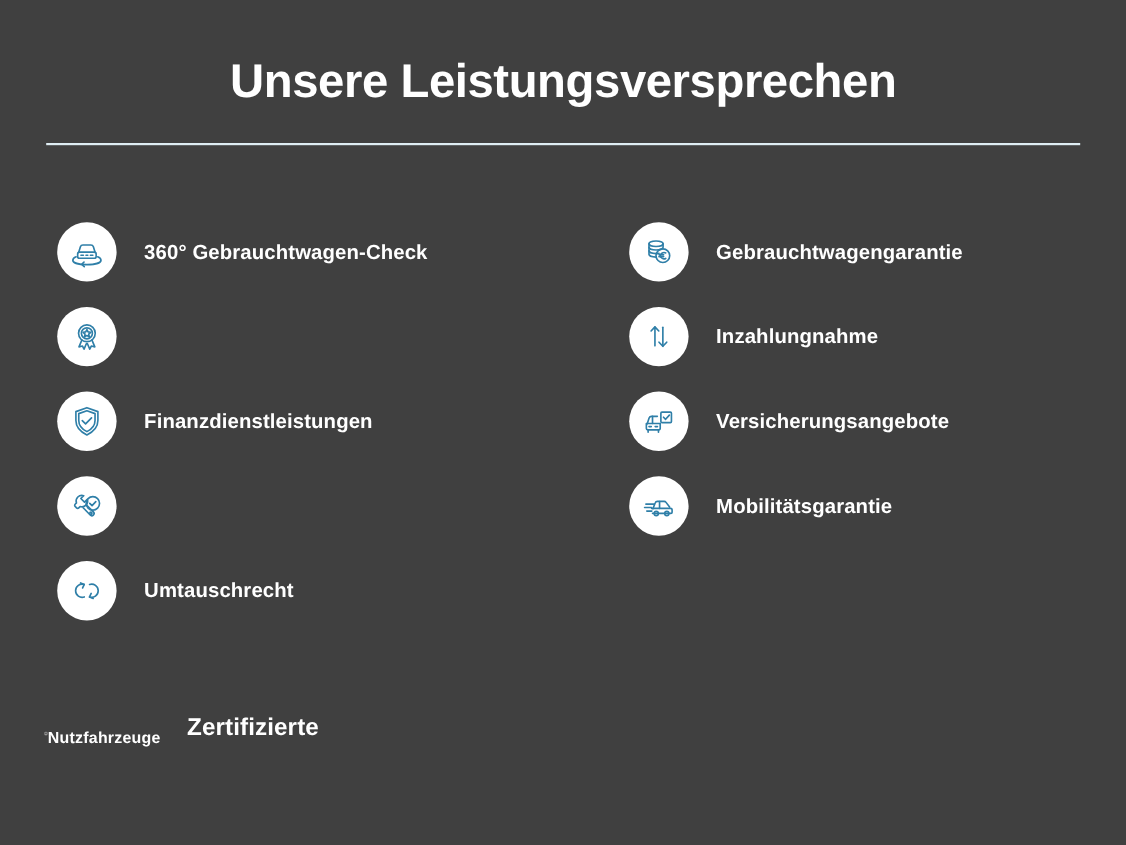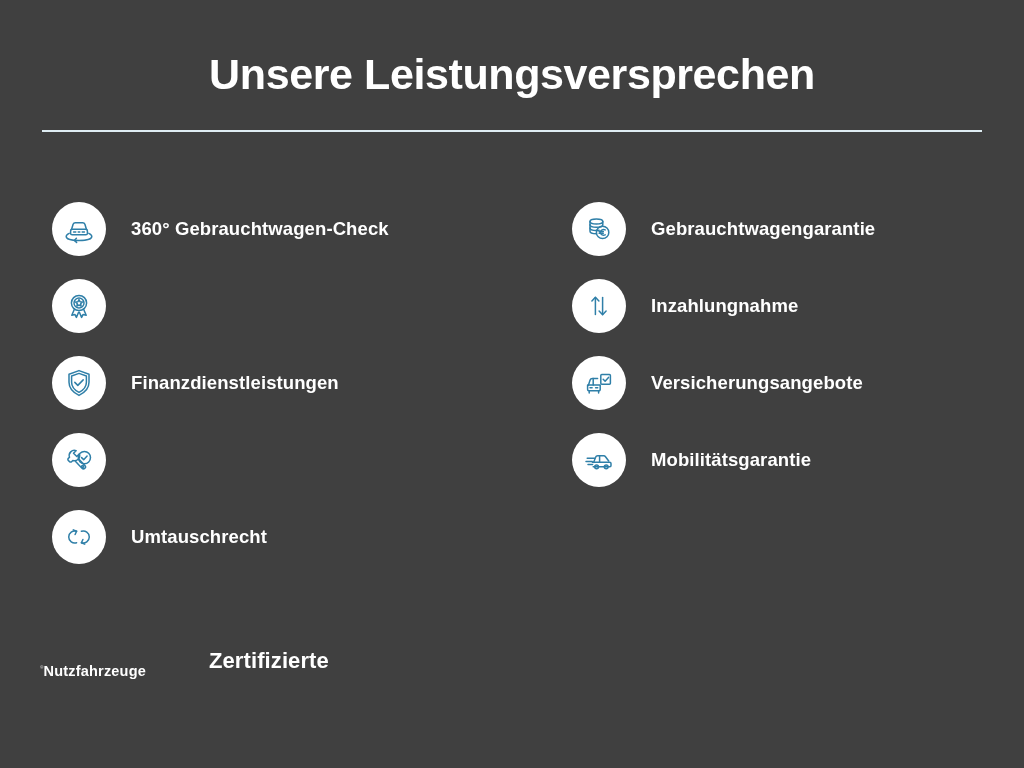--- a/index.html
+++ b/index.html
@@ -131,21 +131,21 @@
   }
   .brand-text {
     margin-left: 24px;
     margin-top: 11px;
     font-size: 22px;
     font-weight: bold;
     color: #ffffff;
     line-height: 28px;
     letter-spacing: 0.1px;
   }
-  .brand-text div { white-space: nowrap; margin-left: 39px; }
+  .brand-text div { white-space: nowrap; }
 </style>
 </head>
 <body>
 
 <div class="slide">
 
   <div class="header">
     <h1 class="page-title">Unsere Leistungsversprechen</h1>
     <div class="title-rule"></div>
   </div>

